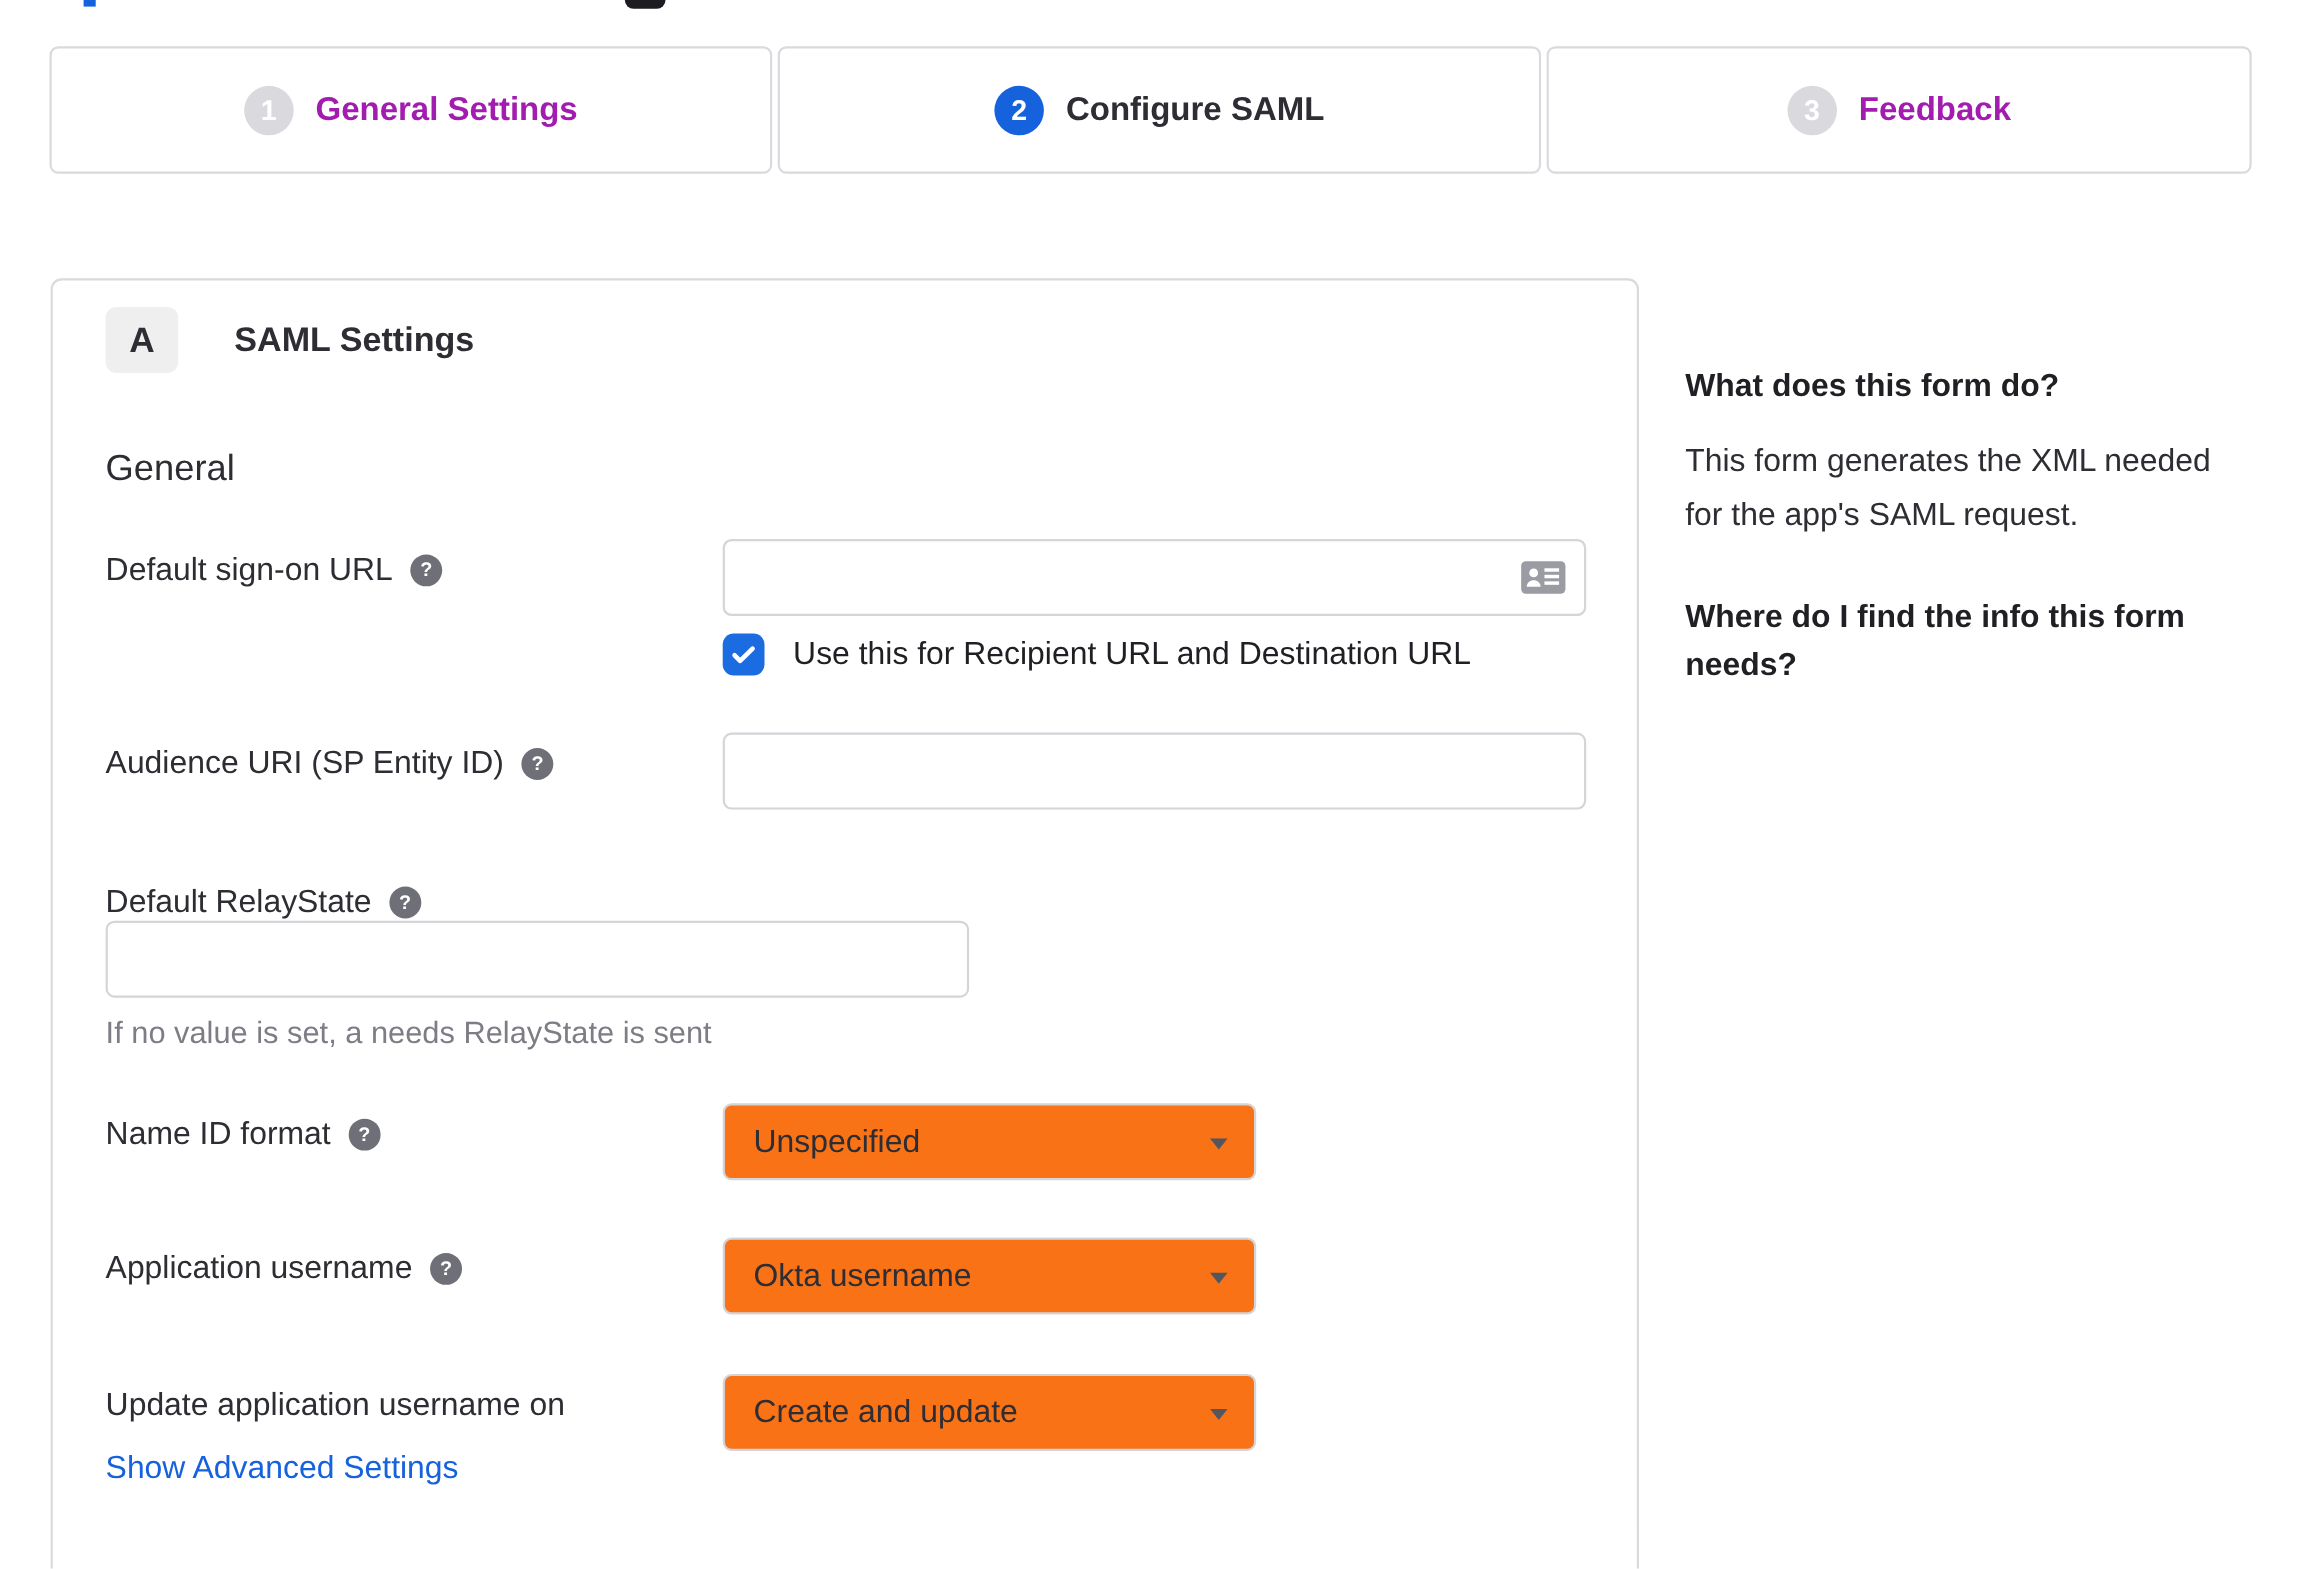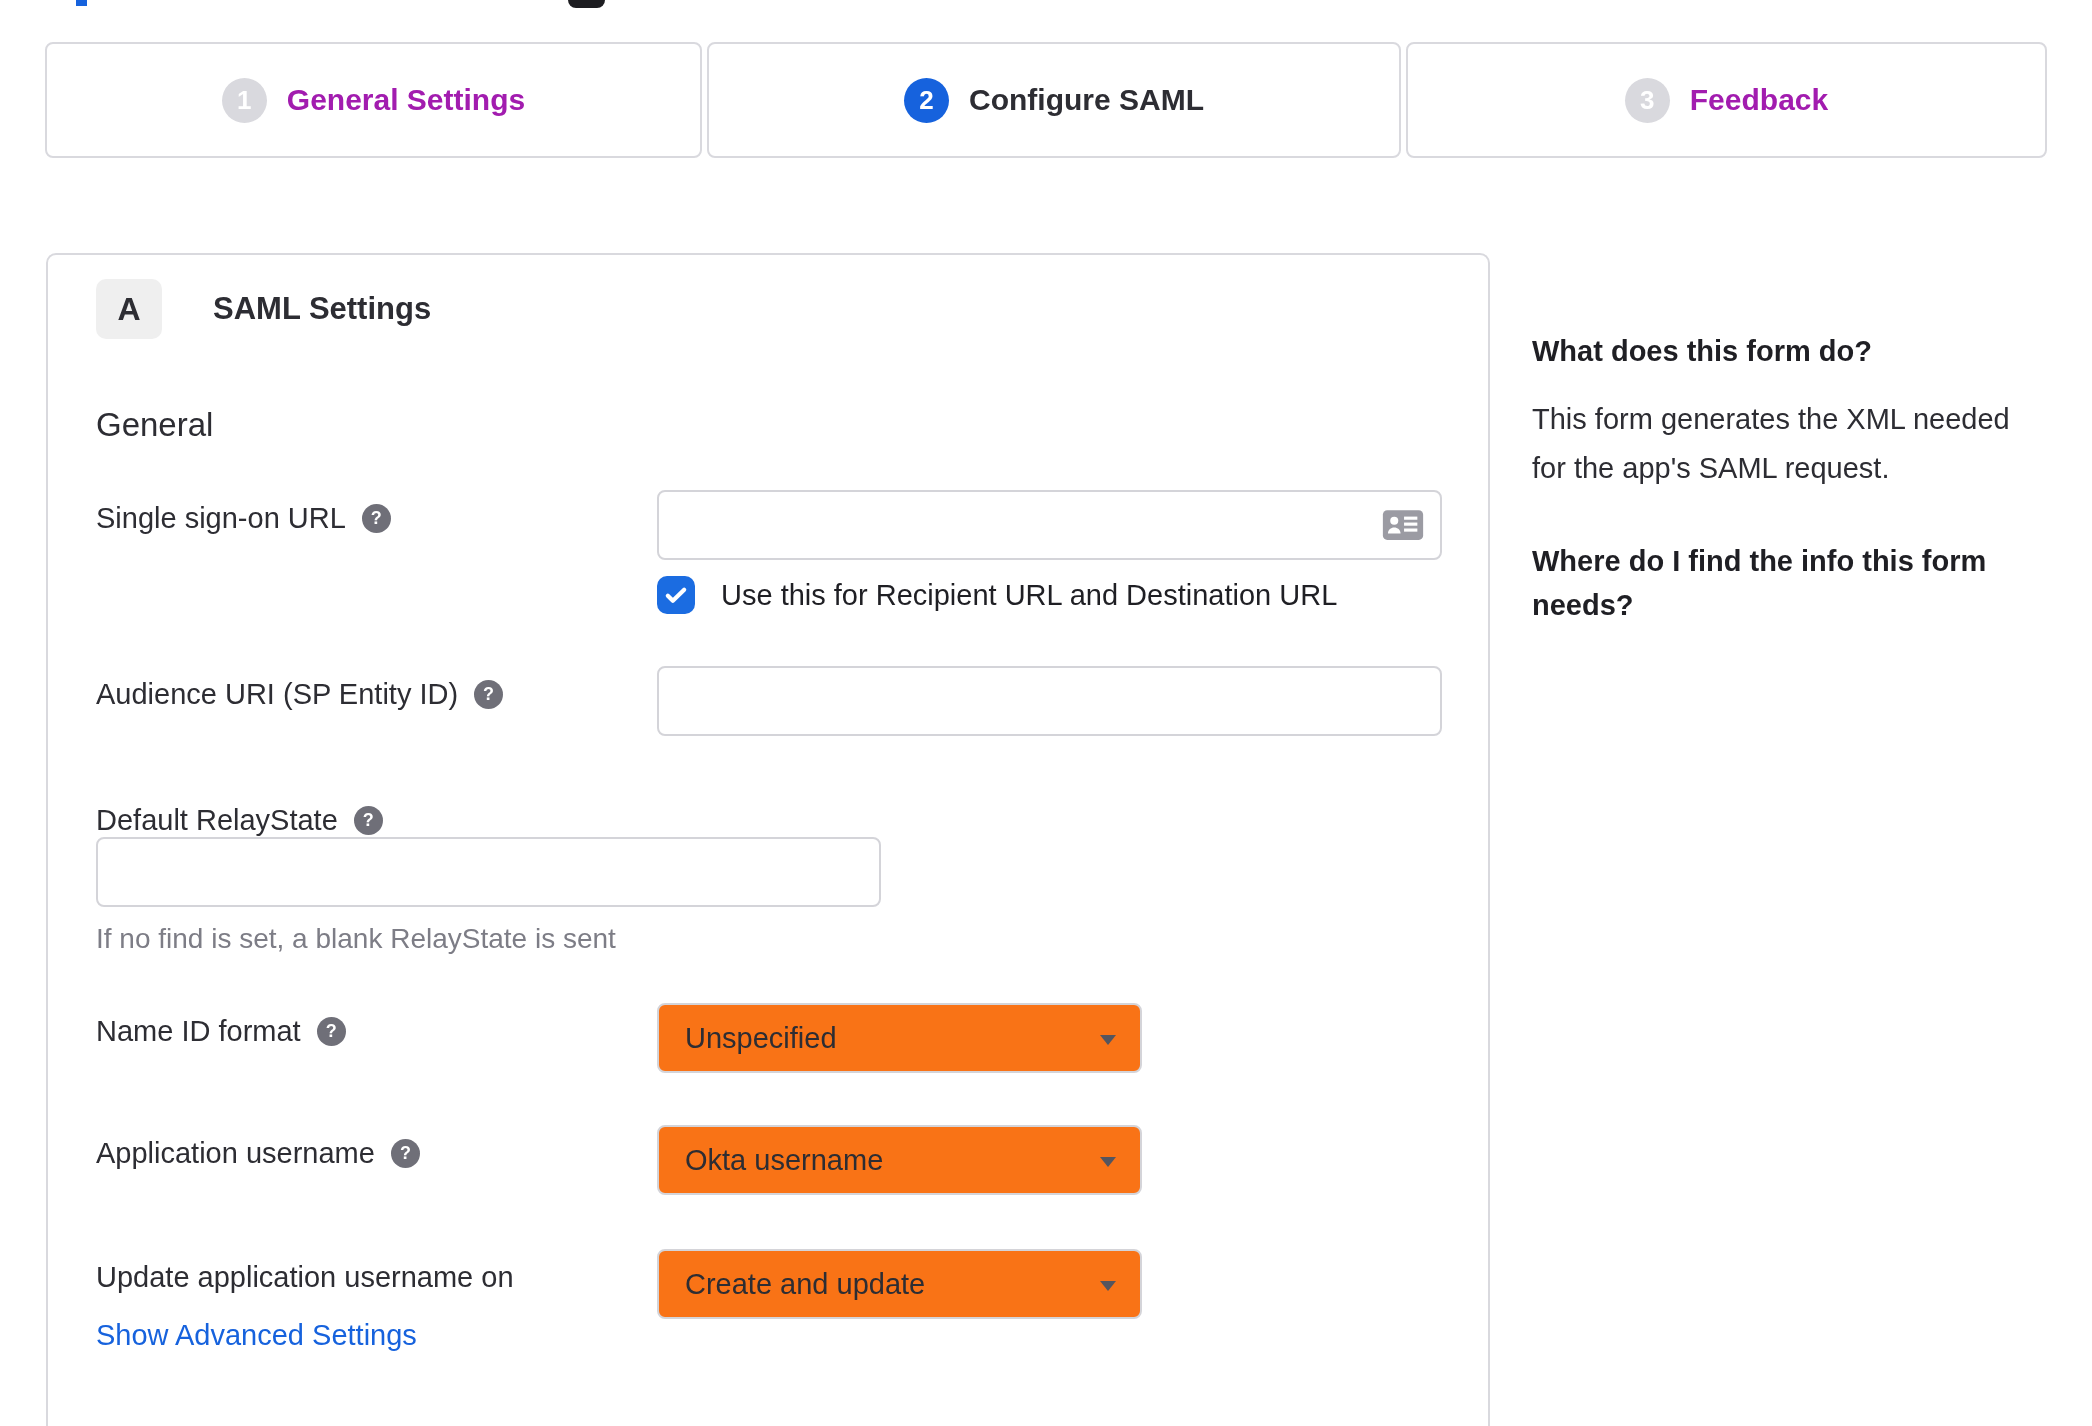--- a/index.html
+++ b/index.html
@@ -135,21 +135,21 @@
 
   <div class="panel-header">
     <div class="badge-a">A</div>
     <div class="panel-title">SAML Settings</div>
   </div>
 
   <div class="section-heading">General</div>
 
   <div class="form-row mt-r1">
     <div class="row-label">
-      <span>Single sign-on URL</span>
+      <span>Default sign-on URL</span>
       <span class="help-icon">?</span>
     </div>
     <div class="controls">
       <div class="text-input-wrap">
         <input class="text-input" type="text" value="" style="">
         <svg class="input-card-icon" viewBox="0 0 24 18">
           <rect x="0.5" y="0.5" width="23" height="17" rx="2.5" fill="#9b9ba3"></rect>
           <circle cx="7" cy="6.6" r="2.3" fill="#ffffff"></circle>
           <path d="M3.4 13.8c0-2.1 1.7-3.4 3.6-3.4s3.6 1.3 3.6 3.4z" fill="#ffffff"></path>
           <rect x="12.6" y="4.2" width="7.6" height="1.8" fill="#ffffff"></rect>
@@ -178,21 +178,21 @@
     </div>
   </div>
 
   <div class="form-row mt-r3">
     <div class="row-label">
       <span>Default RelayState</span>
       <span class="help-icon">?</span>
     </div>
     <div class="controls">
       <input class="text-input no-icon" type="text" value="" style="">
-      <div class="helper-text">If no find is set, a blank RelayState is sent</div>
+      <div class="helper-text">If no value is set, a needs RelayState is sent</div>
     </div>
   </div>
 
   <div class="form-row mt-r4">
     <div class="row-label">
       <span>Name ID format</span>
       <span class="help-icon">?</span>
     </div>
     <div class="controls">
       <div class="select-box">

